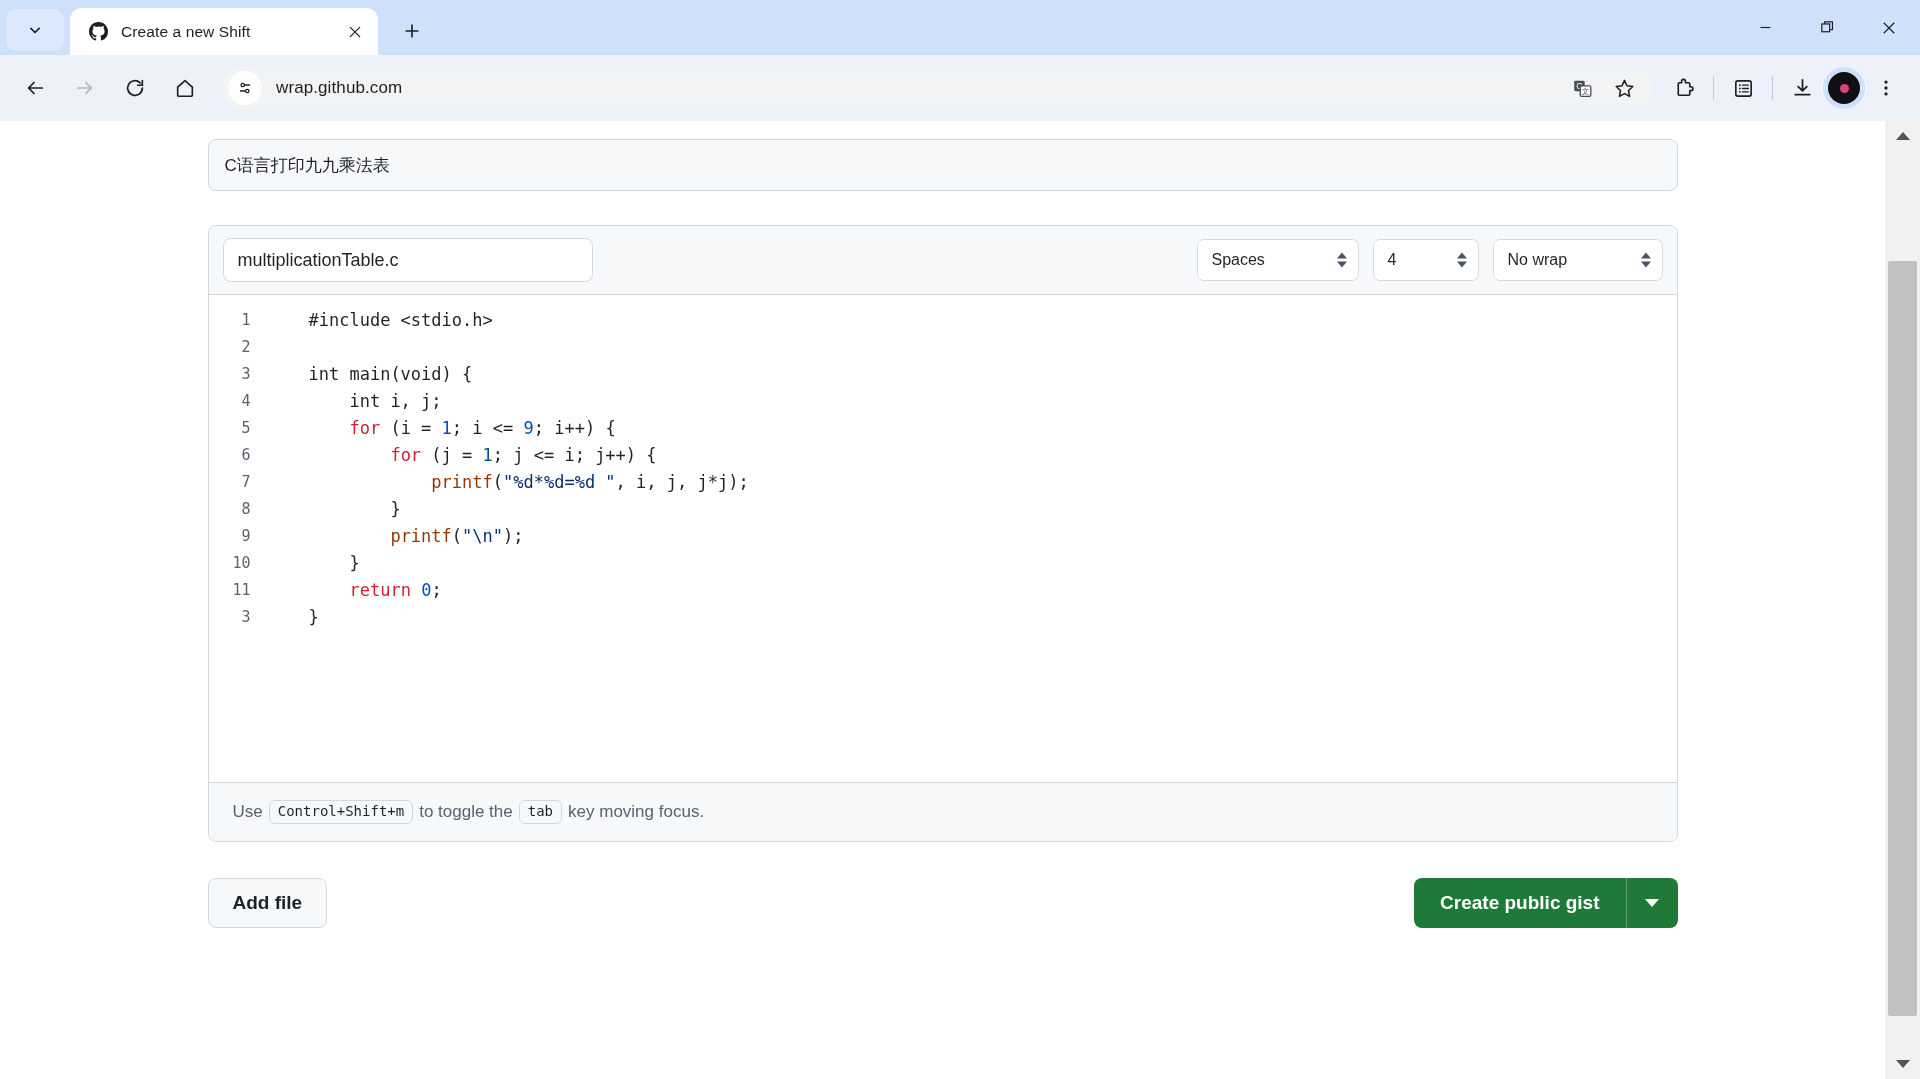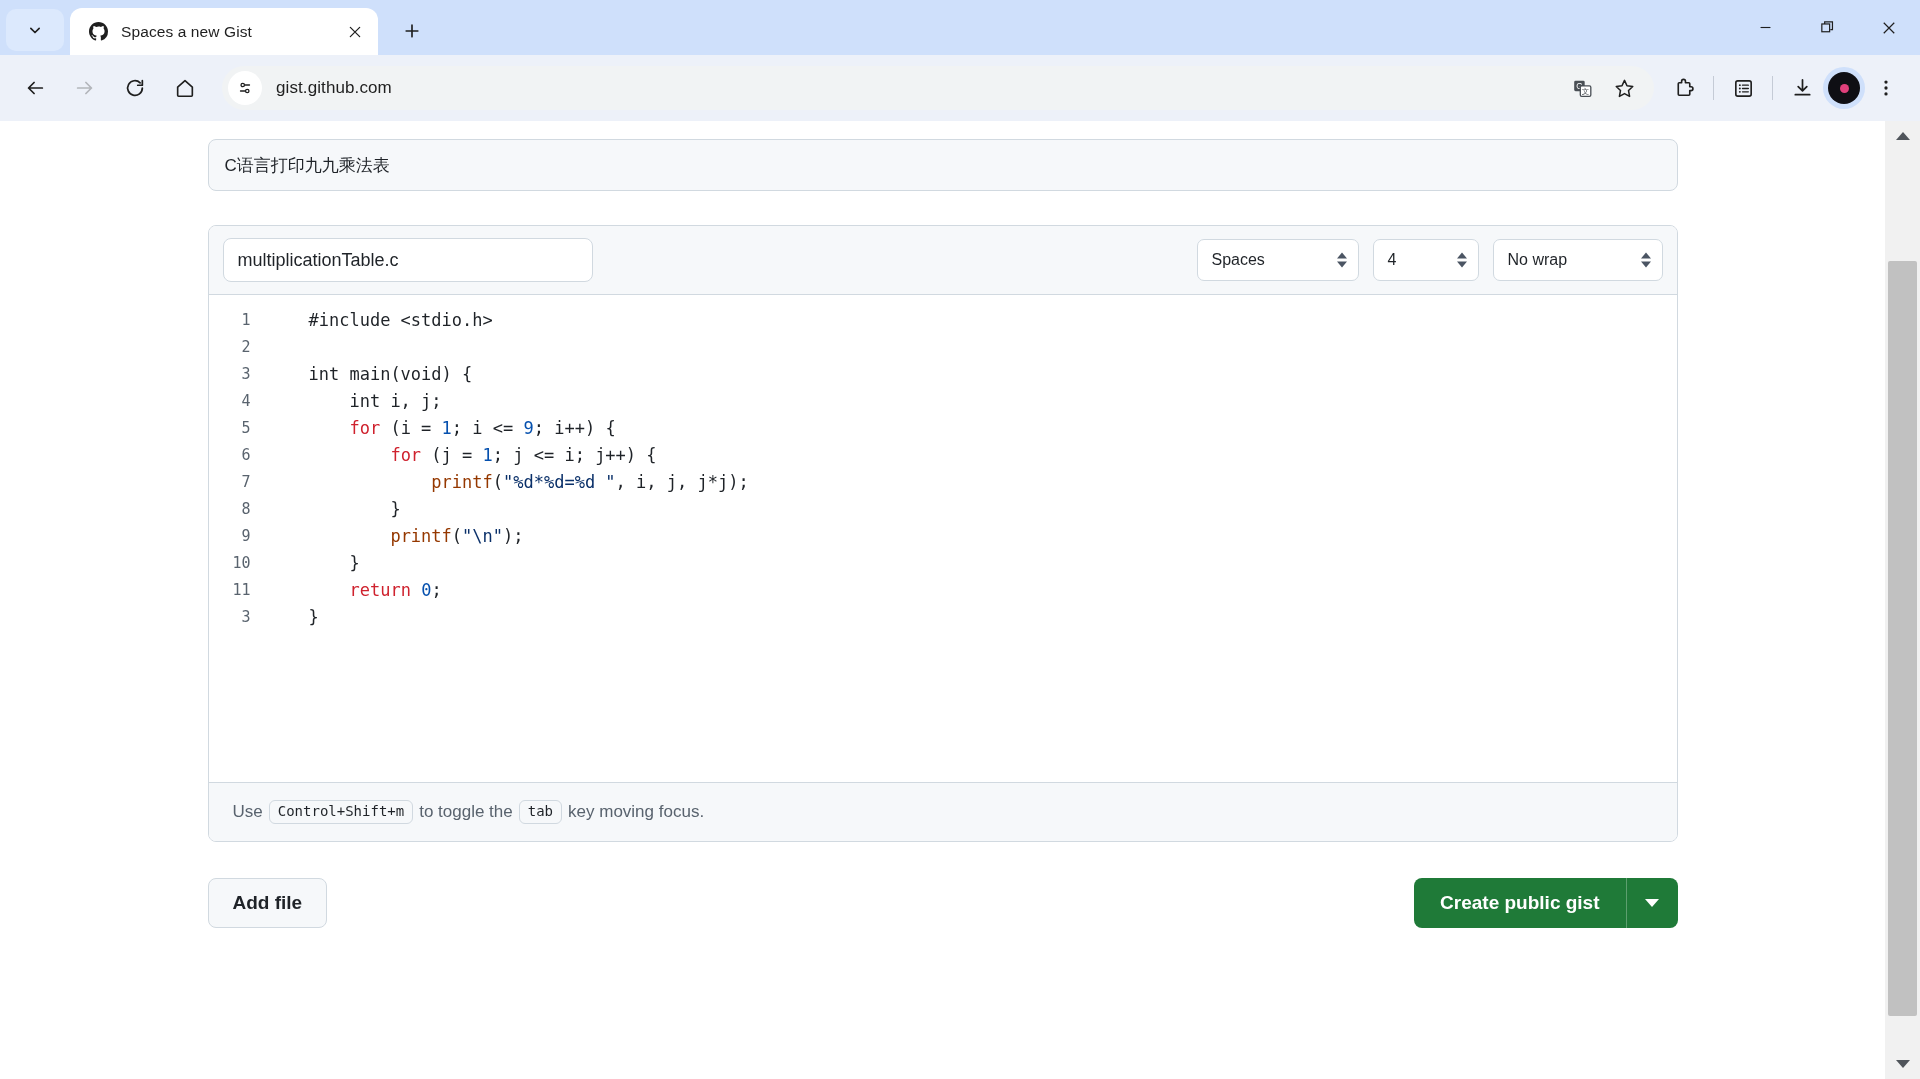--- a/index.html
+++ b/index.html
@@ -175,21 +175,21 @@
           <path d="M7 10l5 5 5-5" stroke="#1f1f1f" stroke-width="2" fill="none" stroke-linecap="round" stroke-linejoin="round"></path>
         </svg>
     </div>
 
     <div class="tab">
       <span class="favicon">
         <svg viewBox="0 0 16 16" width="19" height="19">
             <path fill="#1f1f1f" d="M8 0C3.58 0 0 3.58 0 8c0 3.54 2.29 6.53 5.47 7.59.4.07.55-.17.55-.38 0-.19-.01-.82-.01-1.49-2.01.37-2.53-.49-2.69-.94-.09-.23-.48-.94-.82-1.13-.28-.15-.68-.52-.01-.53.63-.01 1.08.58 1.23.82.72 1.21 1.87.87 2.33.66.07-.52.28-.87.51-1.07-1.78-.2-3.64-.89-3.64-3.95 0-.87.31-1.59.82-2.15-.08-.2-.36-1.02.08-2.12 0 0 .67-.21 2.2.82a7.4 7.4 0 0 1 2-.27c.68 0 1.36.09 2 .27 1.53-1.04 2.2-.82 2.2-.82.44 1.1.16 1.92.08 2.12.51.56.82 1.27.82 2.15 0 3.07-1.87 3.75-3.65 3.95.29.25.54.73.54 1.48 0 1.07-.01 1.93-.01 2.2 0 .21.15.46.55.38A8.01 8.01 0 0 0 16 8c0-4.42-3.58-8-8-8z"></path>
           </svg>
       </span>
-      <span class="tabtitle">Spaces a new Gist</span>
+      <span class="tabtitle">Create a new Shift</span>
       <span class="tabclose">
         <svg viewBox="0 0 24 24" width="16" height="16">
             <path d="M5 5l14 14M19 5L5 19" stroke="#1f1f1f" stroke-width="1.9" stroke-linecap="round"></path>
           </svg>
       </span>
     </div>
 
     <div class="newtab">
       <svg viewBox="0 0 24 24" width="20" height="20">
           <path d="M12 5v14M5 12h14" stroke="#1f1f1f" stroke-width="2" stroke-linecap="round"></path>
@@ -241,21 +241,21 @@
 
     <div class="omnibox">
       <span class="omni-icon">
         <svg viewBox="0 0 24 24" width="18" height="18">
             <circle cx="9" cy="8" r="2.3" fill="none" stroke="#1f1f1f" stroke-width="1.7"></circle>
             <path d="M12 8h6" stroke="#1f1f1f" stroke-width="1.7" stroke-linecap="round"></path>
             <circle cx="15" cy="16" r="2.3" fill="none" stroke="#1f1f1f" stroke-width="1.7"></circle>
             <path d="M6 16h6" stroke="#1f1f1f" stroke-width="1.7" stroke-linecap="round"></path>
           </svg>
       </span>
-      <span class="omni-url">gist.github.com</span>
+      <span class="omni-url">wrap.github.com</span>
       <span class="omni-right">
         <span class="omni-btn">
           <svg viewBox="0 0 24 24" width="21" height="21">
             <rect x="2.5" y="3" width="12" height="12" rx="1.6" fill="#4a4f55"></rect>
             <text x="8.5" y="12.4" font-size="9.5" font-family="Liberation Sans, sans-serif" fill="#fff" text-anchor="middle">G</text>
             <rect x="9.5" y="9" width="12" height="12" rx="1.6" fill="#fff" stroke="#4a4f55" stroke-width="1.5"></rect>
             <text x="15.5" y="18.5" font-size="8.5" font-family="Liberation Sans, sans-serif" fill="#4a4f55" text-anchor="middle">文</text>
           </svg>
         </span>
         <span class="omni-btn">

